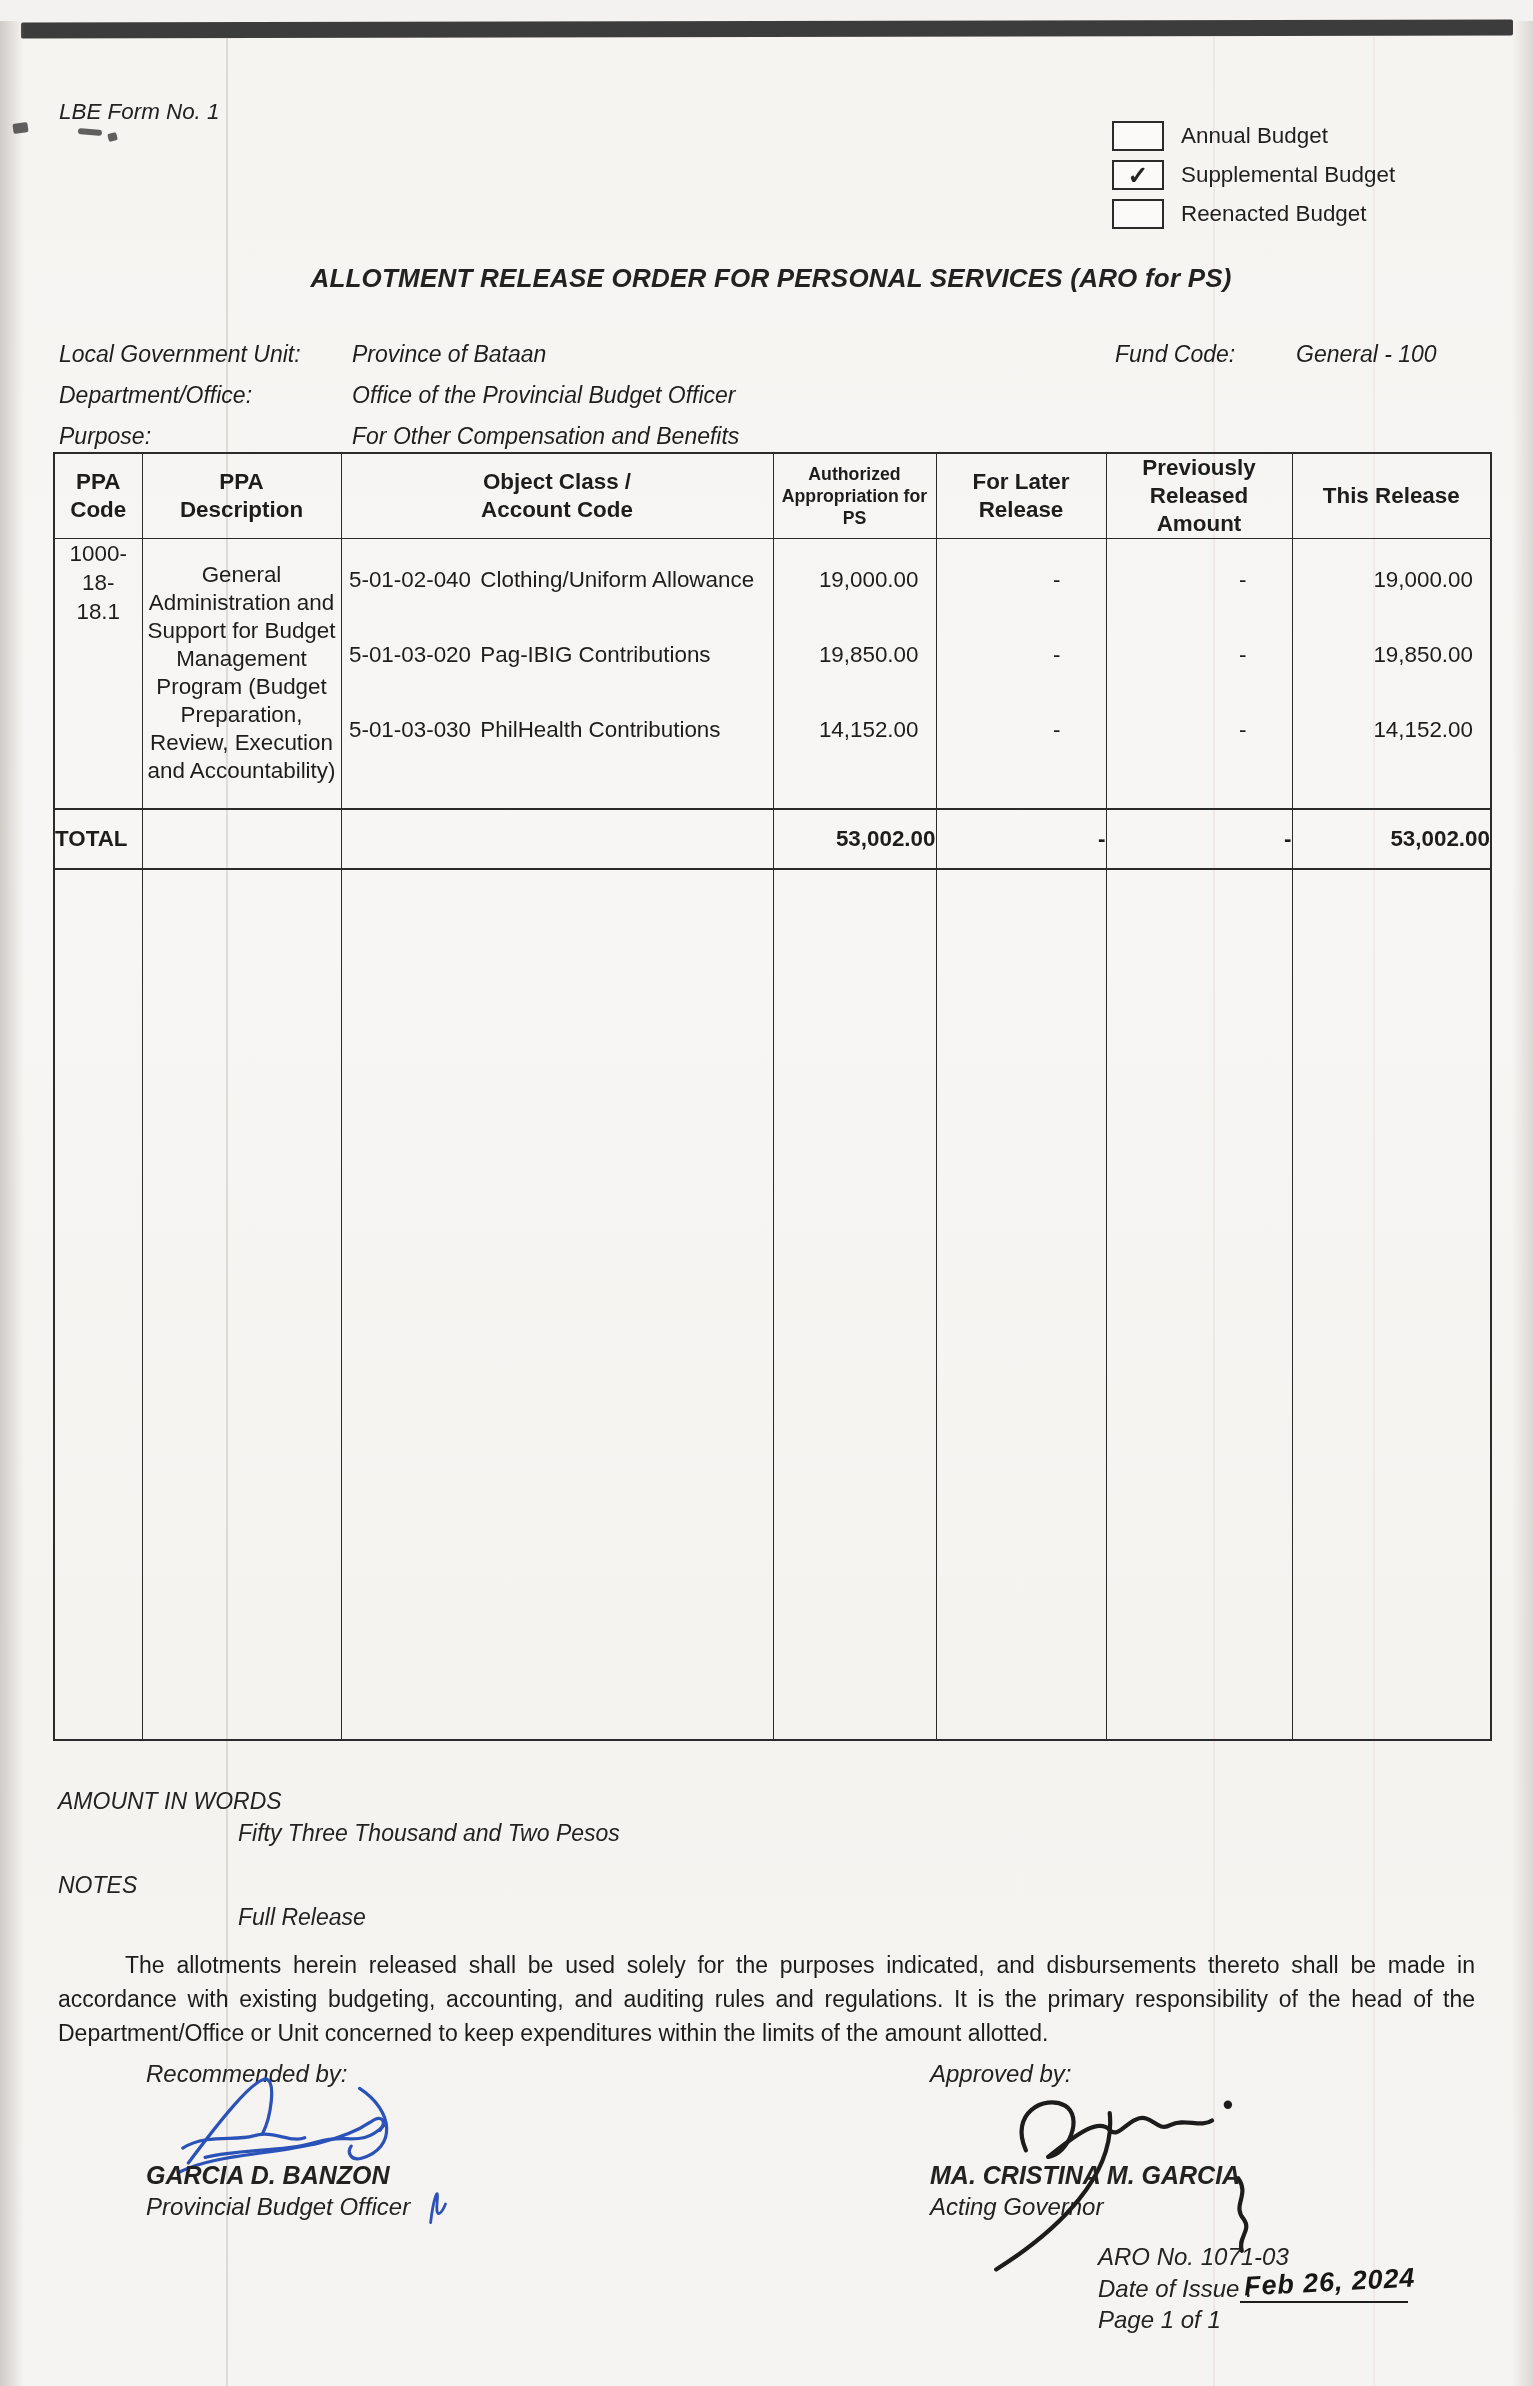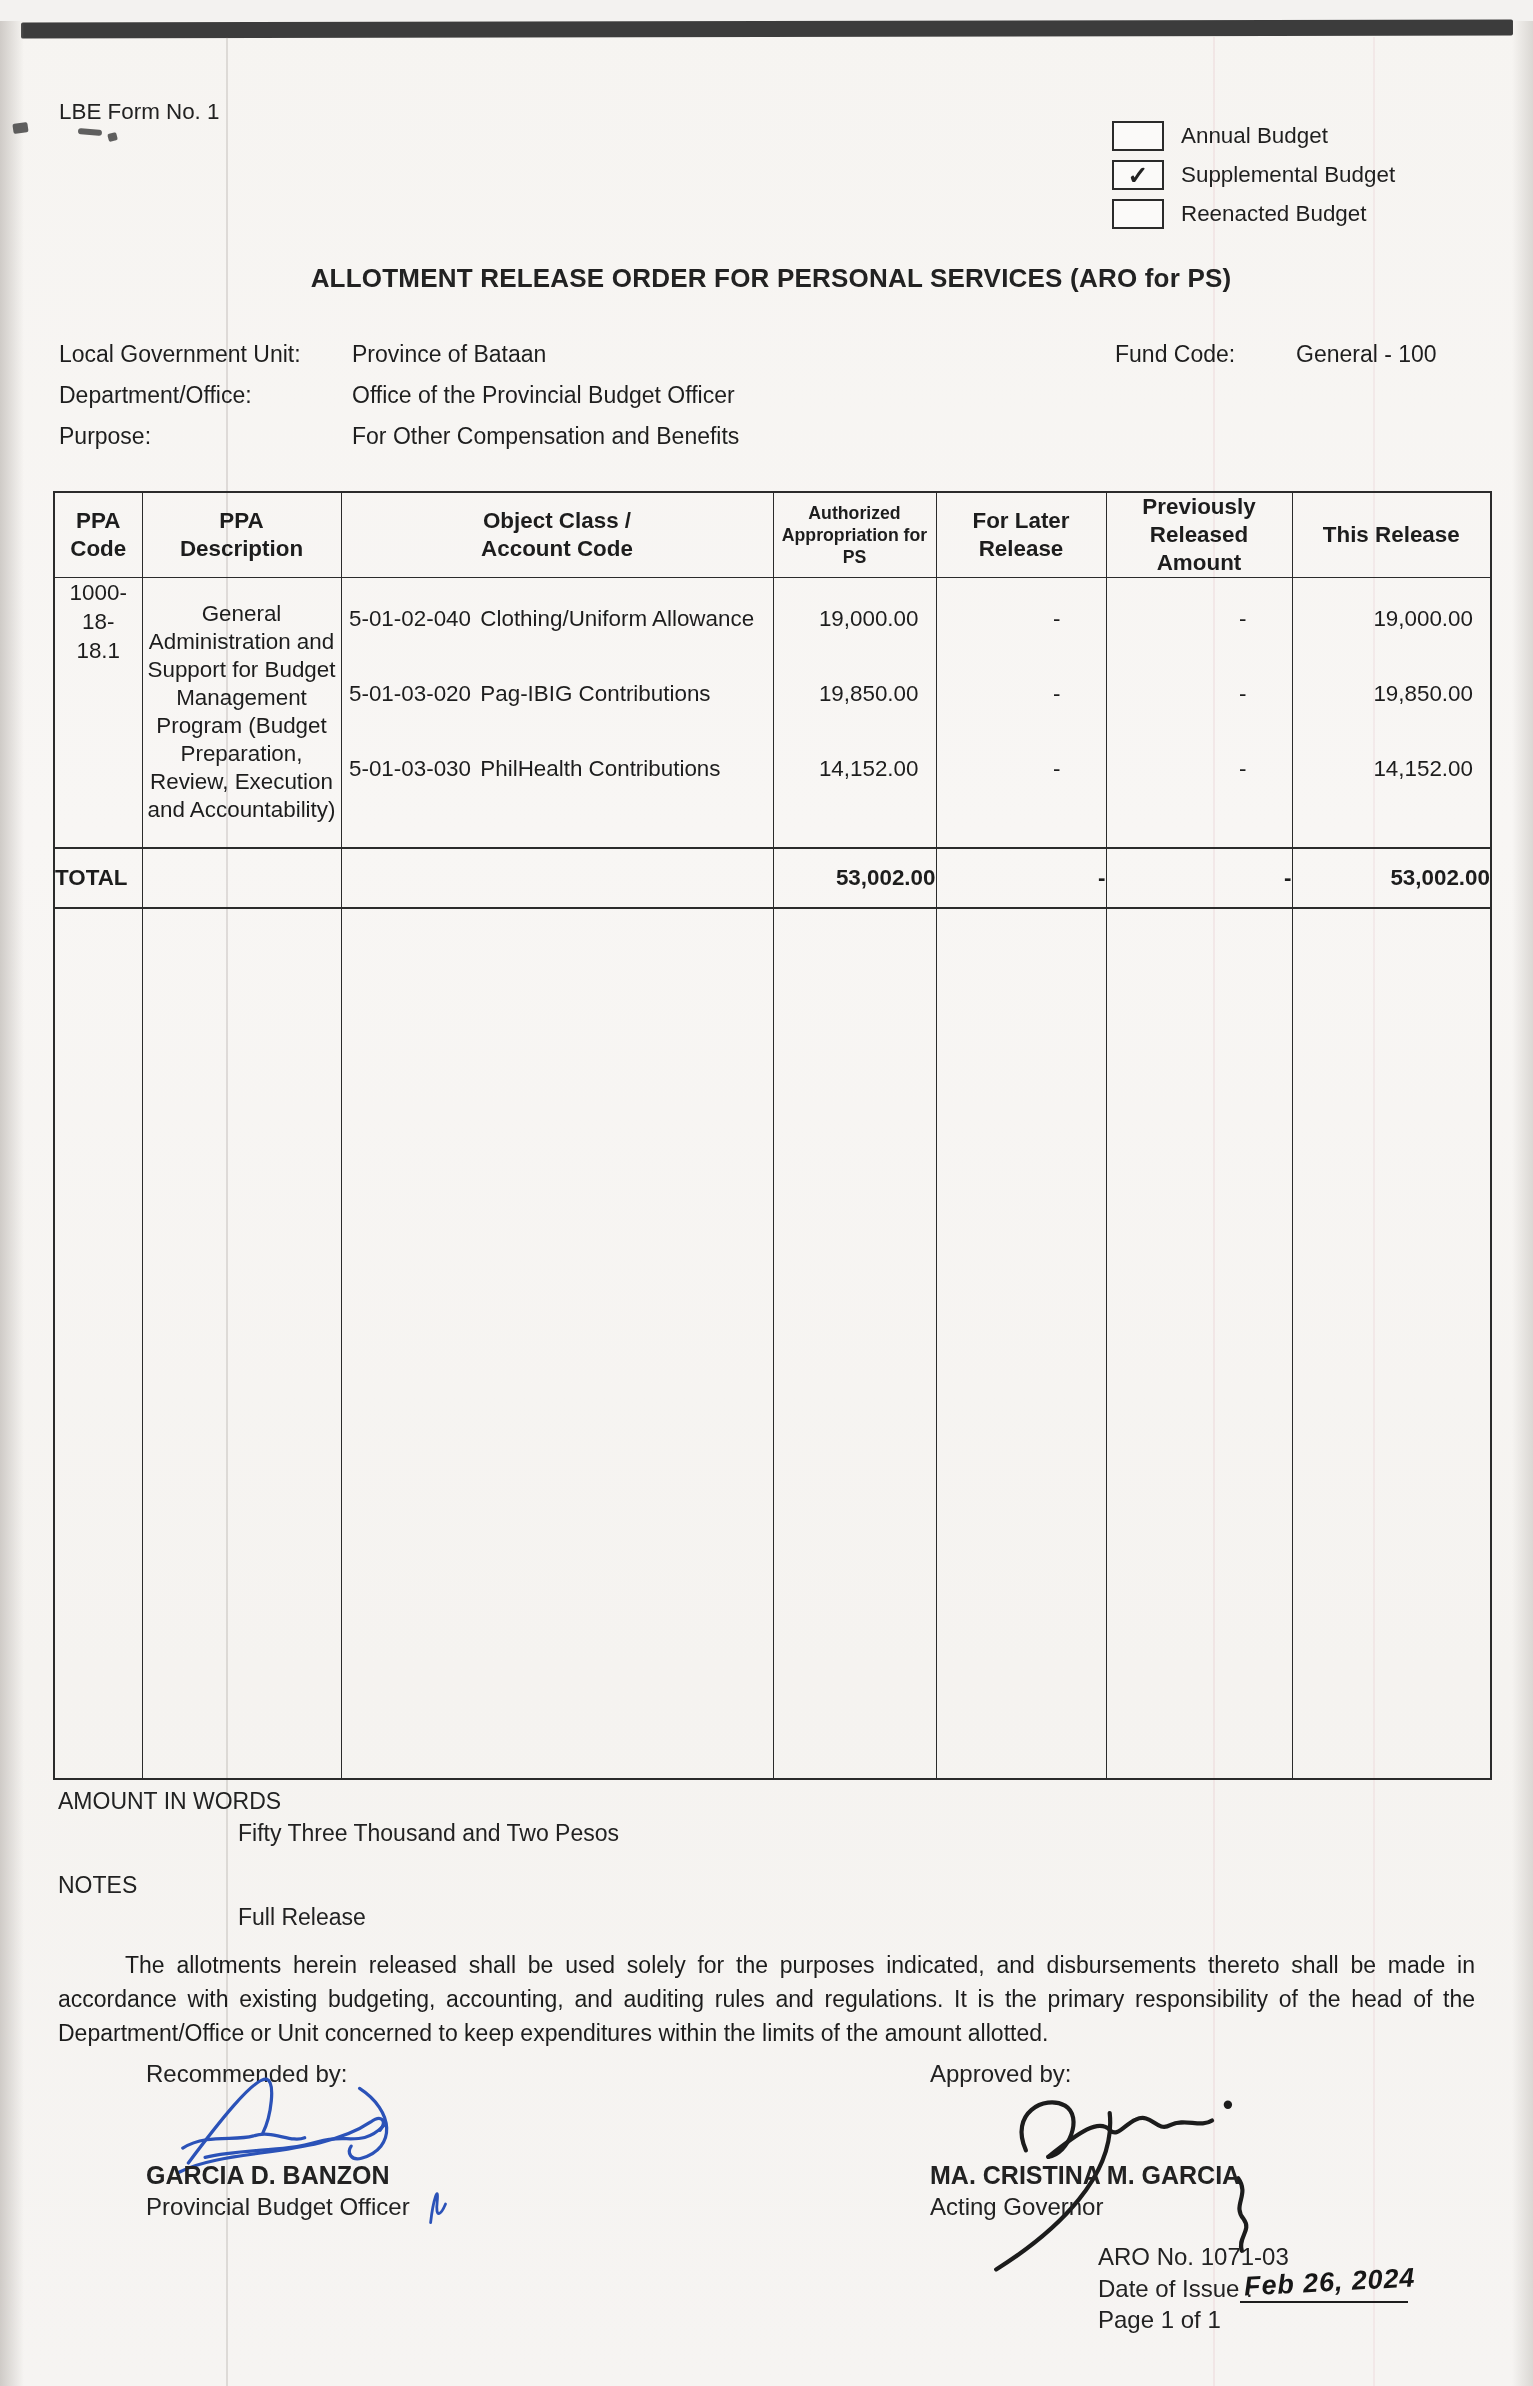--- a/index.html
+++ b/index.html
@@ -12,40 +12,40 @@
   .scan-top-strip{position:absolute;left:0;top:0;width:1534px;height:20.5px;background:#f3f2f0;}
   .scan-dark-bar{position:absolute;left:20.5px;top:20.5px;width:1492px;height:16px;background:#3c3c3c;transform:rotate(-0.12deg);border-radius:1.9px;}
   .scan-left-edge{position:absolute;left:0;top:20.5px;width:24px;height:2366px;background:linear-gradient(90deg,#cfcbc7,rgba(230,227,223,0));}
   .scan-right-edge{position:absolute;right:0;top:20.5px;width:22.4px;height:2366px;background:linear-gradient(270deg,#d9d6d2,rgba(235,232,228,0));}
   .crease{position:absolute;top:37px;height:2349px;width:1.9px;}
   .crease.c1{left:226px;background:rgba(110,100,92,0.18);}
   .crease.c2{left:1213px;background:rgba(205,130,150,0.12);}
   .crease.c3{left:1373px;background:rgba(205,130,150,0.10);}
   .smudge{position:absolute;background:#3a3a3a;border-radius:1.9px;opacity:.8;}
 
-  .txt{position:absolute;white-space:nowrap;}
+  .txt{position:absolute;white-space:nowrap;font-style:italic;}
   .pre{white-space:pre-line;}
 
   
   .form-no{left:59px;top:99px;font-size:22.4px;}
 
   
   .cb-row{position:absolute;left:1112px;width:392px;height:28px;display:flex;align-items:center;}
   .cb-box{width:48px;height:26px;border:2.8px solid #2a2a2a;background:#fbfaf9;display:flex;align-items:center;justify-content:center;flex:0 0 auto;}
   .cb-mark{font-size:25px;font-weight:bold;color:#222;line-height:1;}
   .cb-label{margin-left:17px;font-size:22.4px;color:#1f1f1f;}
 
   
   .title1{left:53px;top:263px;width:1436px;text-align:center;font-size:26px;font-weight:bold;letter-spacing:0.2px;}
   .title2{left:53px;top:300px;width:1436px;text-align:center;font-size:26px;font-weight:bold;}
 
   .fld{font-size:23px;color:#1e1e1e;}
 
   
-  .aro-table{position:absolute;left:53px;top:491px;border-collapse:collapse;table-layout:fixed;width:1436px;}
+  .aro-table{position:absolute;left:53px;top:452px;border-collapse:collapse;table-layout:fixed;width:1436px;}
   .aro-table td,.aro-table th{border:1.9px solid #2b2b2b;padding:0;vertical-align:top;color:#1d1d1d;}
   .aro-table{border:2.8px solid #2b2b2b;}
   .aro-table th{vertical-align:middle;text-align:center;font-weight:bold;font-size:22.4px;line-height:1.25;}
   th.small-h{font-size:17.7px;}
   .h-row{height:82px;}
   .d-row{height:270px;margin-left:44px;}
   .t-row{height:60px;}
   .t-row td{border-top:2.8px solid #2b2b2b;border-bottom:2.8px solid #2b2b2b;vertical-align:middle;font-size:22.4px;}
   .e-row{height:871px;}
   .cell-center{display:flex;align-items:center;justify-content:center;height:100%;}

